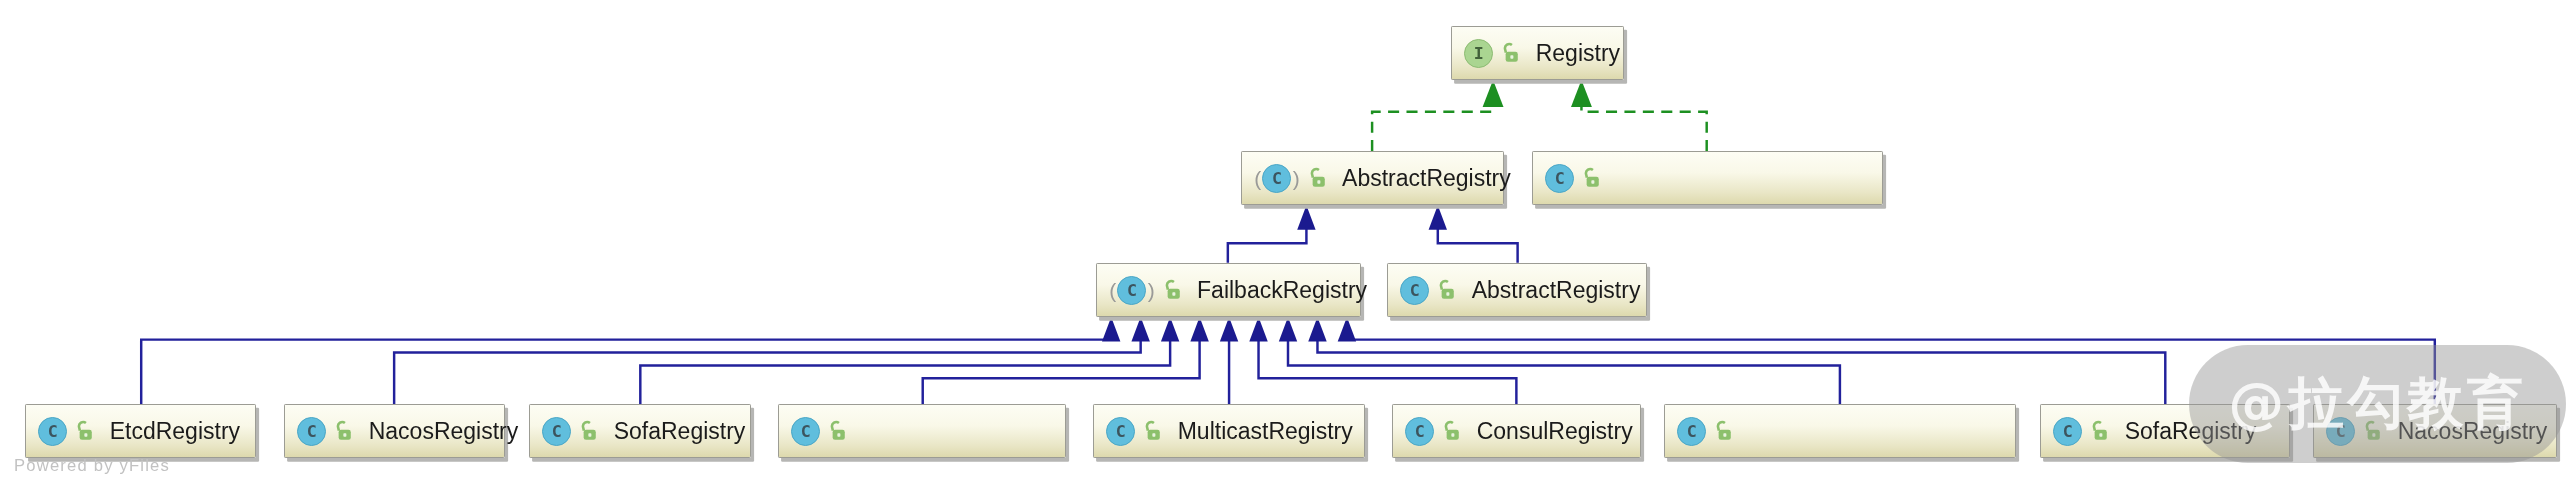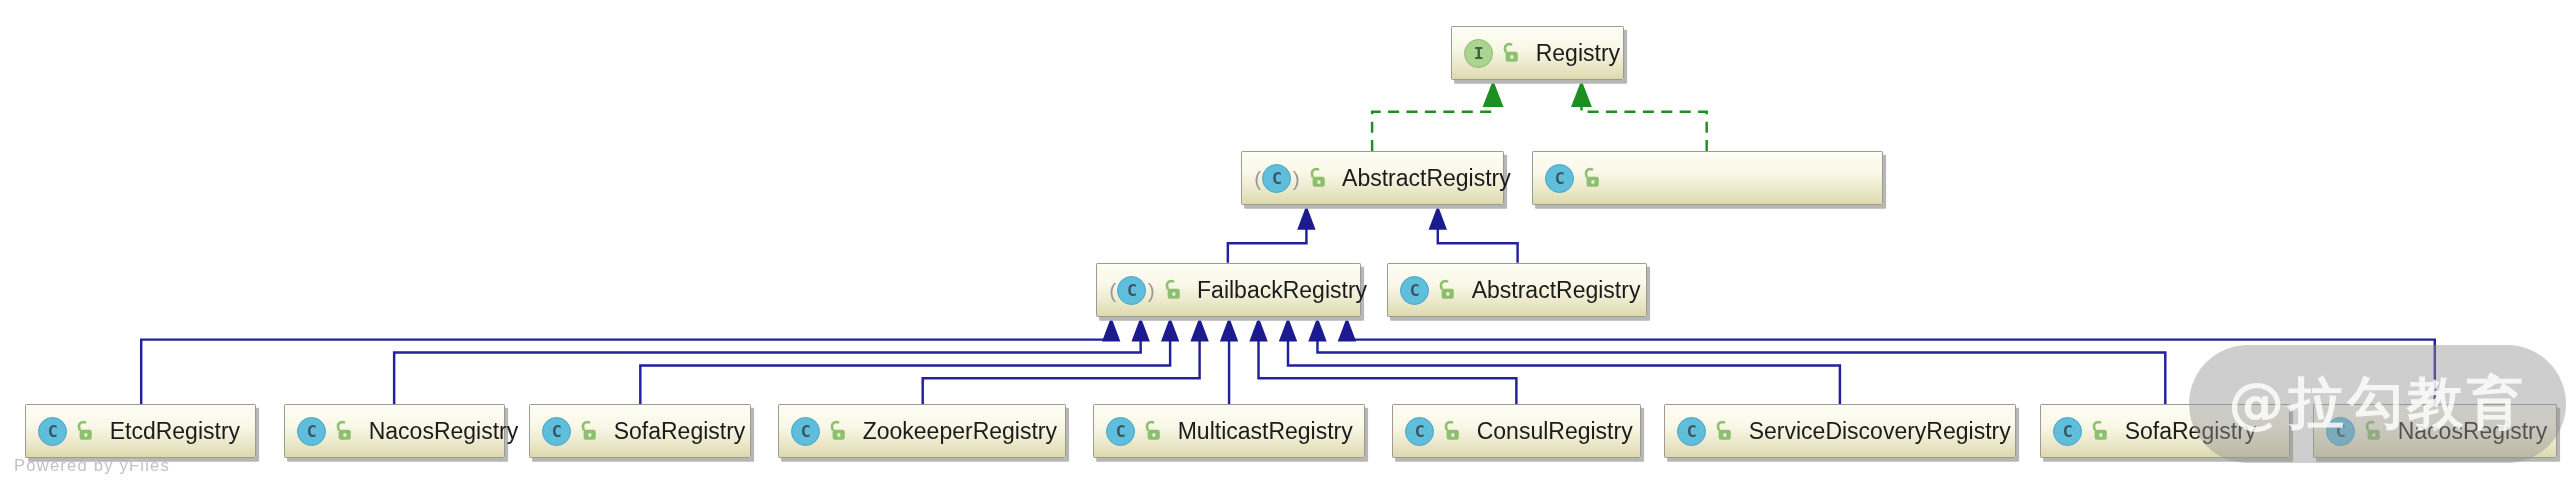--- a/index.html
+++ b/index.html
@@ -210,21 +210,20 @@
   <span class="badge-wrap">
     <span class="badge cls">
         <span>C</span>
       </span>
   </span>
   <svg class="lockicon" width="18.4" height="22" viewBox="0 0 24 29">
     <path d="M5.5 13 V8.5 A5.6 5.6 0 0 1 15.6 5.2" fill="none" stroke="#8cc06c" stroke-width="3.4" transform="rotate(-14 10 10)"></path>
     <rect x="6" y="13" width="16" height="13" rx="3" fill="#8cc06c"></rect>
     <rect x="12.2" y="17.5" width="4" height="4.5" rx="1" fill="#e9f3df"></rect>
   </svg>
-  <span class="label">ZookeeperRegistry</span>
 </div>
 
 <div class="node" style="left:1093px;top:404px;width:272px;">
   <span class="badge-wrap">
     <span class="badge cls">
         <span>C</span>
       </span>
   </span>
   <svg class="lockicon" width="18.4" height="22" viewBox="0 0 24 29">
     <path d="M5.5 13 V8.5 A5.6 5.6 0 0 1 15.6 5.2" fill="none" stroke="#8cc06c" stroke-width="3.4" transform="rotate(-14 10 10)"></path>
@@ -252,21 +251,20 @@
   <span class="badge-wrap">
     <span class="badge cls">
         <span>C</span>
       </span>
   </span>
   <svg class="lockicon" width="18.4" height="22" viewBox="0 0 24 29">
     <path d="M5.5 13 V8.5 A5.6 5.6 0 0 1 15.6 5.2" fill="none" stroke="#8cc06c" stroke-width="3.4" transform="rotate(-14 10 10)"></path>
     <rect x="6" y="13" width="16" height="13" rx="3" fill="#8cc06c"></rect>
     <rect x="12.2" y="17.5" width="4" height="4.5" rx="1" fill="#e9f3df"></rect>
   </svg>
-  <span class="label">ServiceDiscoveryRegistry</span>
 </div>
 
 <div class="node" style="left:2040px;top:404px;width:250px;">
   <span class="badge-wrap">
     <span class="badge cls">
         <span>C</span>
       </span>
   </span>
   <svg class="lockicon" width="18.4" height="22" viewBox="0 0 24 29">
     <path d="M5.5 13 V8.5 A5.6 5.6 0 0 1 15.6 5.2" fill="none" stroke="#8cc06c" stroke-width="3.4" transform="rotate(-14 10 10)"></path>

